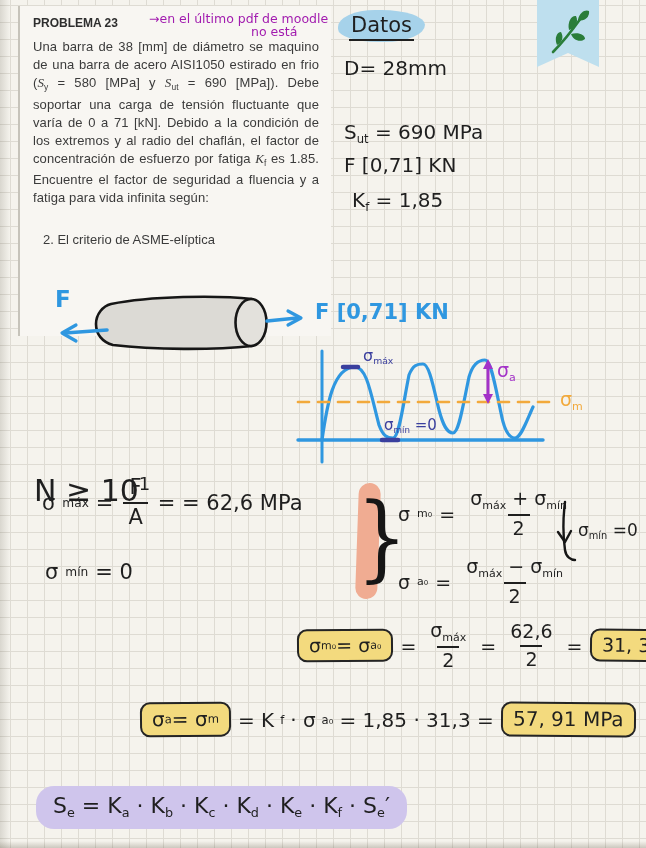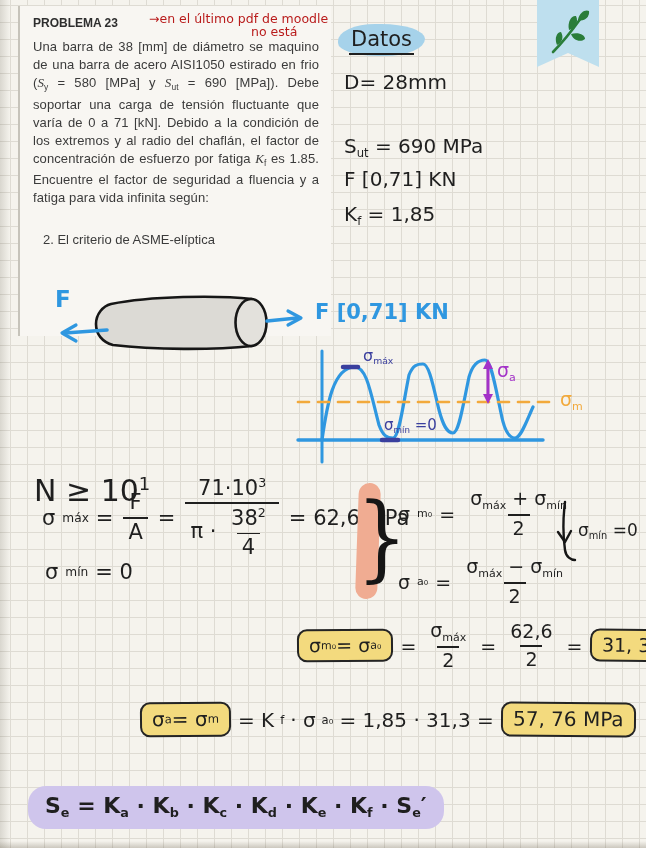--- a/index.html
+++ b/index.html
@@ -22,21 +22,21 @@
   .page::after{content:"";position:absolute;left:0;right:0;bottom:0;height:7px;z-index:40;
     background:linear-gradient(to bottom,rgba(0,0,0,0),rgba(80,70,50,.25));pointer-events:none;}
   .abs{position:absolute;}
 
   
   .snippet{left:18px;top:6px;width:313px;height:330px;background:#f8f6f2;
     border-left:2px solid #c6c3ba;box-sizing:border-box;padding:7px 12px 0 13px;
     font-family:"Liberation Sans",sans-serif;color:#3b3b3b;}
   .ptitle{font-weight:700;font-size:12px;color:#2e2e2e;display:inline-block;}
   .annot{position:absolute;left:116px;top:-1px;width:210px;font-family:"DejaVu Sans",sans-serif;
-    font-size:12.5px;color:#b91c1c;line-height:13px;}
+    font-size:12.5px;color:#a21caf;line-height:13px;}
   .annot .l2{display:block;margin-left:102px;margin-top:0px;}
   .pbody{margin-top:7px;font-size:13px;line-height:18px;text-align:justify;letter-spacing:.1px;}
   .pitem{font-size:13px;padding-left:10px;}
   .it{font-style:italic;font-family:"Liberation Serif",serif;}
   .pbody .sb,.pitem .sb{font-size:.65em;vertical-align:-.3em;}
 
   
   .hw{font-family:"DejaVu Sans",sans-serif;color:var(--ink);}
   .sb{font-size:.58em;vertical-align:-.32em;}
   .sp{font-size:.6em;vertical-align:.62em;}
@@ -89,28 +89,28 @@
   <div class="abs bookmark">
     <svg width="46" height="50" viewBox="0 0 46 50" style="margin-top:8px;">
       <path d="M8,44 C16,36 26,24 36,10" stroke="var(--leaf)" stroke-width="2.6" fill="none" stroke-linecap="round"></path>
       <path d="M33,12 C34,4 41,1 44,3 C45,9 39,14 33,12 Z" fill="var(--leaf)"></path>
       <path d="M24,22 C22,13 27,7 31,8 C34,14 30,21 24,22 Z" fill="var(--leaf)"></path>
       <path d="M26,26 C34,24 40,27 40,31 C35,35 28,32 26,26 Z" fill="var(--leaf)"></path>
       <path d="M12,37 C9,30 12,24 16,24 C19,29 17,35 12,37 Z" fill="var(--leaf)"></path>
     </svg>
   </div>
 
-  <div class="abs hw" style="left:338px;top:24px;width:300px;height:220px;">
+  <div class="abs hw" style="left:338px;top:10px;width:300px;height:220px;">
     <span class="bluehl" style="position:absolute;left:0;top:0;">
       <span class="datostitle">Datos</span>
     </span>
     <span class="datosline" style="top:46px;">D= 28mm</span>
     <span class="datosline" style="top:110px;">S<span class="sb">ut</span> = 690 MPa</span>
     <span class="datosline" style="top:143px;">F [0,71] KN</span>
-    <span class="datosline" style="top:178px;">K<span class="sb">f</span> = 1,85</span>
+    <span class="datosline" style="top:178px;margin-left:8px;">K<span class="sb">f</span> = 1,85</span>
   </div>
 
   <svg class="abs" style="left:45px;top:284px;" width="262" height="74" viewBox="0 0 262 74">
     <path d="M66,20 C105,12 172,11 207,15 L207,62 C170,66 108,66 68,61 C57,58 51,50 51,40 C51,30 58,22 66,20 Z" fill="#dcdad5" stroke="#161616" stroke-width="2.6" stroke-linejoin="round"></path>
     <ellipse cx="206" cy="38.5" rx="15.5" ry="23.5" fill="#e3e1dc" stroke="#161616" stroke-width="2.6"></ellipse>
     <path d="M62,46 L20,49" stroke="var(--blue)" stroke-width="3.6" stroke-linecap="round" fill="none"></path>
     <path d="M31,41 L17,49 L31,57" stroke="var(--blue)" stroke-width="3.2" fill="none" stroke-linejoin="round" stroke-linecap="round"></path>
     <path d="M222,37 L252,34" stroke="var(--blue)" stroke-width="3.6" stroke-linecap="round" fill="none"></path>
     <path d="M243,27 L256,34 L243,41" stroke="var(--blue)" stroke-width="3.2" fill="none" stroke-linejoin="round" stroke-linecap="round"></path>
   </svg>
@@ -133,27 +133,21 @@
   <span class="wl hw navy" style="left:363px;top:346px;font-size:16px;">σ<span class="sb">máx</span></span>
   <span class="wl hw navy" style="left:384px;top:416px;font-size:15px;">σ<span class="sb">mín</span> =0</span>
   <span class="wl hw purplec" style="left:497px;top:359px;font-size:19px;">σ<span class="sb">a</span></span>
   <span class="wl hw orangec" style="left:560px;top:388px;font-size:19px;">σ<span class="sb">m</span></span>
 
   <div class="abs hw" style="left:34px;top:436px;font-size:30px;margin-top:37px;">N ≥ 10<span class="sp">1</span></div>
 
   <div class="abs hw eqrow" style="left:42px;top:476px;font-size:21px;">σ<span class="sb">máx</span> = <span class="frac">
         <span class="num">F</span>
         <span class="den">A</span>
-      </span> = <span class="frac">
-        <span class="num">71·10<span class="sp">3</span></span>
-        <span class="den">π · <span class="frac">
-            <span class="num">38<span class="sp">2</span></span>
-            <span class="den">4</span>
-          </span></span>
-      </span> =  62,6 MPa</div>
+      </span> =  =  62,6 MPa</div>
 
   <div class="abs brace-hl"></div>
   <div class="abs brace">}</div>
 
   <div class="abs hw eqrow" style="left:398px;top:488px;font-size:19px;">σ<span class="sb">m₀</span>= <span class="frac">
         <span class="num">σ<span class="sb">máx</span> + σ<span class="sb">mín</span></span>
         <span class="den">2</span>
       </span></div>
   <div class="abs hw eqrow" style="left:398px;top:556px;font-size:19px;">σ<span class="sb">a₀</span> = <span class="frac">
         <span class="num">σ<span class="sb">máx</span> − σ<span class="sb">mín</span></span>
@@ -176,20 +170,20 @@
         </span> = <span class="frac">
           <span class="num">62,6</span>
           <span class="den">2</span>
         </span> =</span>
     <span class="ybox" style="transform:rotate(.6deg);">31, 3 MPa</span>
   </div>
 
   <div class="abs hw eqrow" style="left:140px;top:702px;font-size:20px;">
     <span class="ybox" style="transform:rotate(-.6deg);align-items:center;">σ<span class="sb">a</span> = σ<span class="sb">m</span></span>
     <span class="eqrow" style="gap:6px;">= K<span class="sb">f</span> · σ<span class="sb">a₀</span> =  1,85 · 31,3  =</span>
-    <span class="ybox" style="transform:rotate(.4deg);">57, 76 MPa</span>
+    <span class="ybox" style="transform:rotate(.4deg);">57, 91 MPa</span>
   </div>
 
-  <div class="abs" style="left:28px;top:786px;font-weight:bold;">
+  <div class="abs" style="left:36px;top:786px;">
     <span class="lavhl hw" style="font-size:22px;">S<span class="sb">e</span> =  K<span class="sb">a</span> · K<span class="sb">b</span> · K<span class="sb">c</span> · K<span class="sb">d</span> · K<span class="sb">e</span> · K<span class="sb">f</span> ·  S<span class="sb">e</span>′</span>
   </div>
 
 </div>
 
 </body></html>

